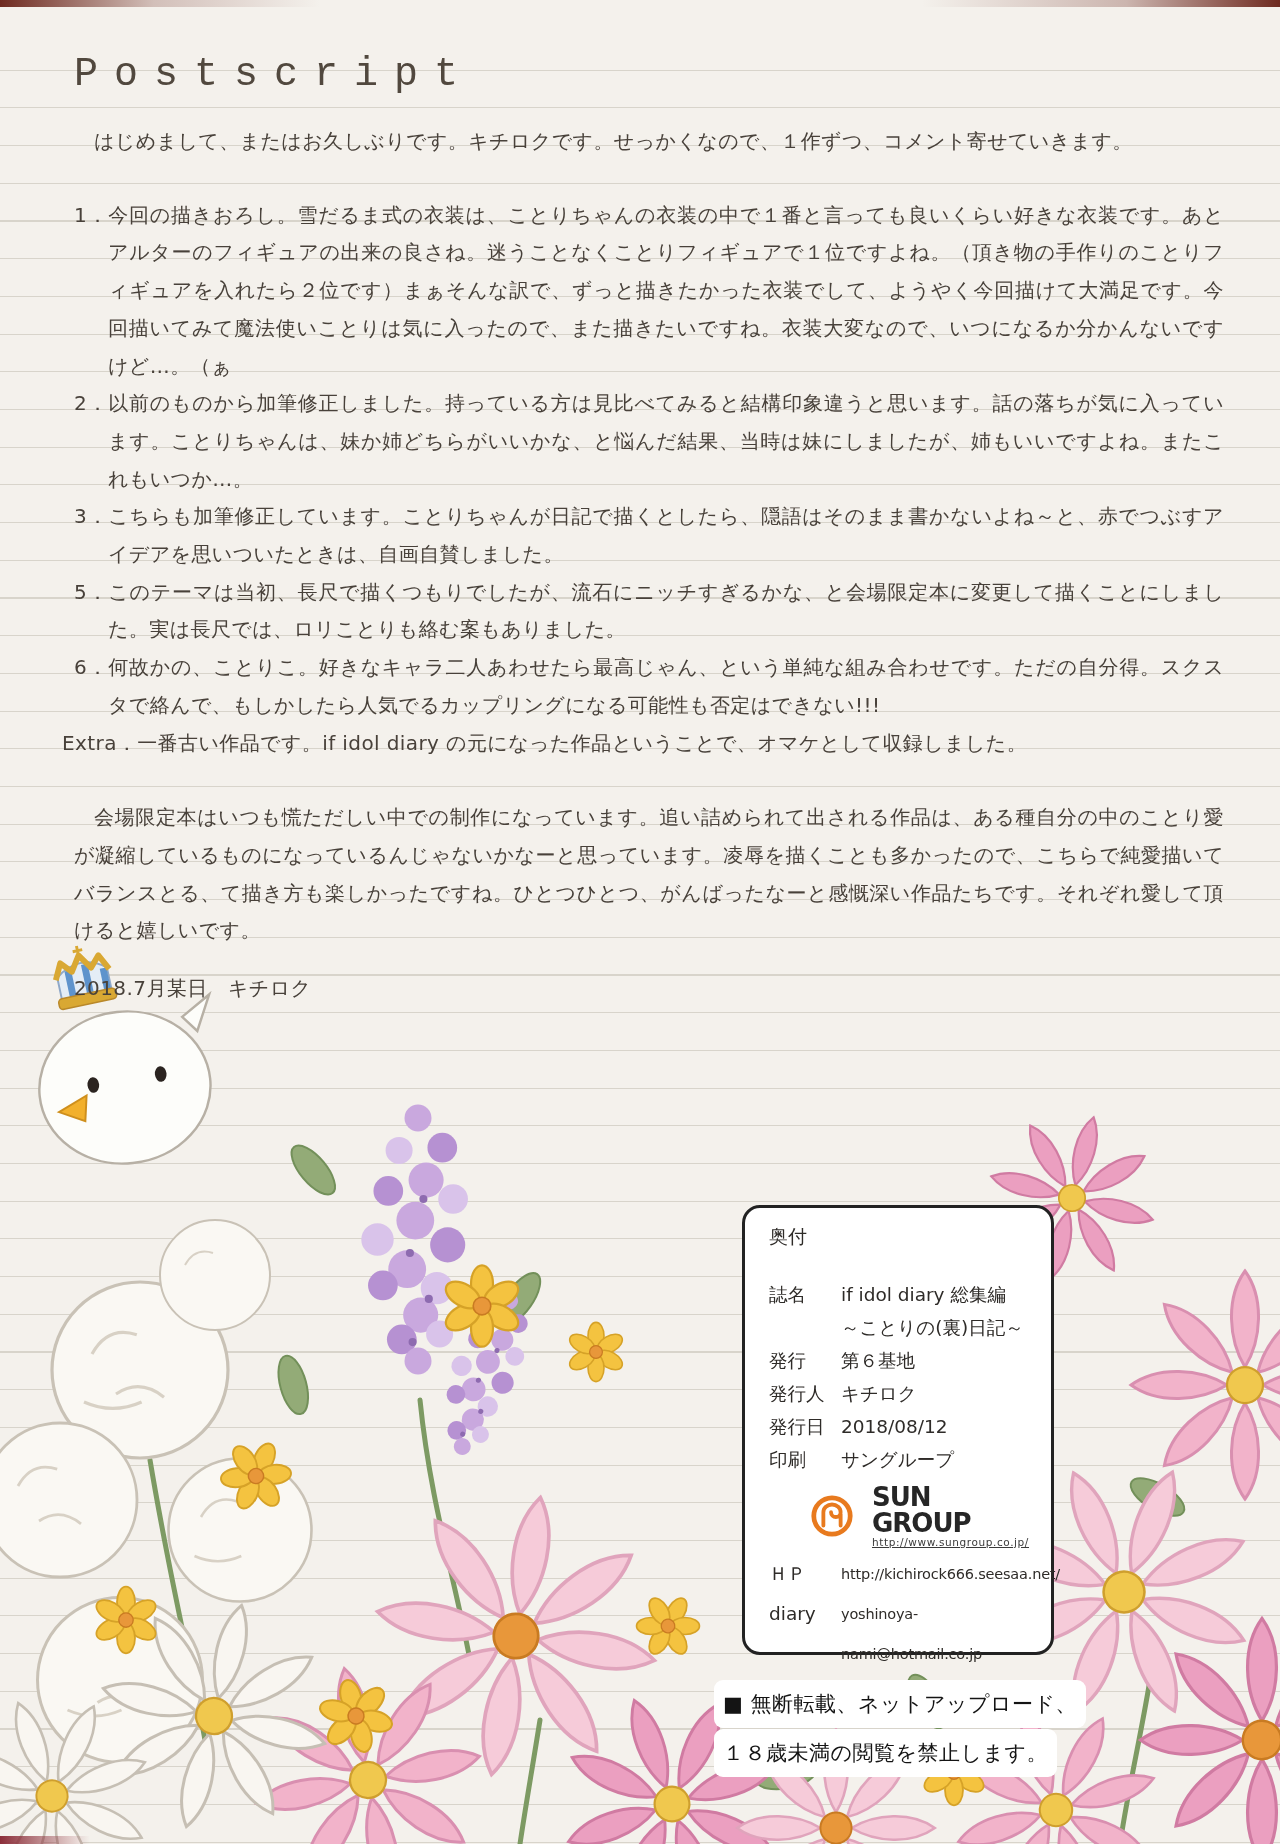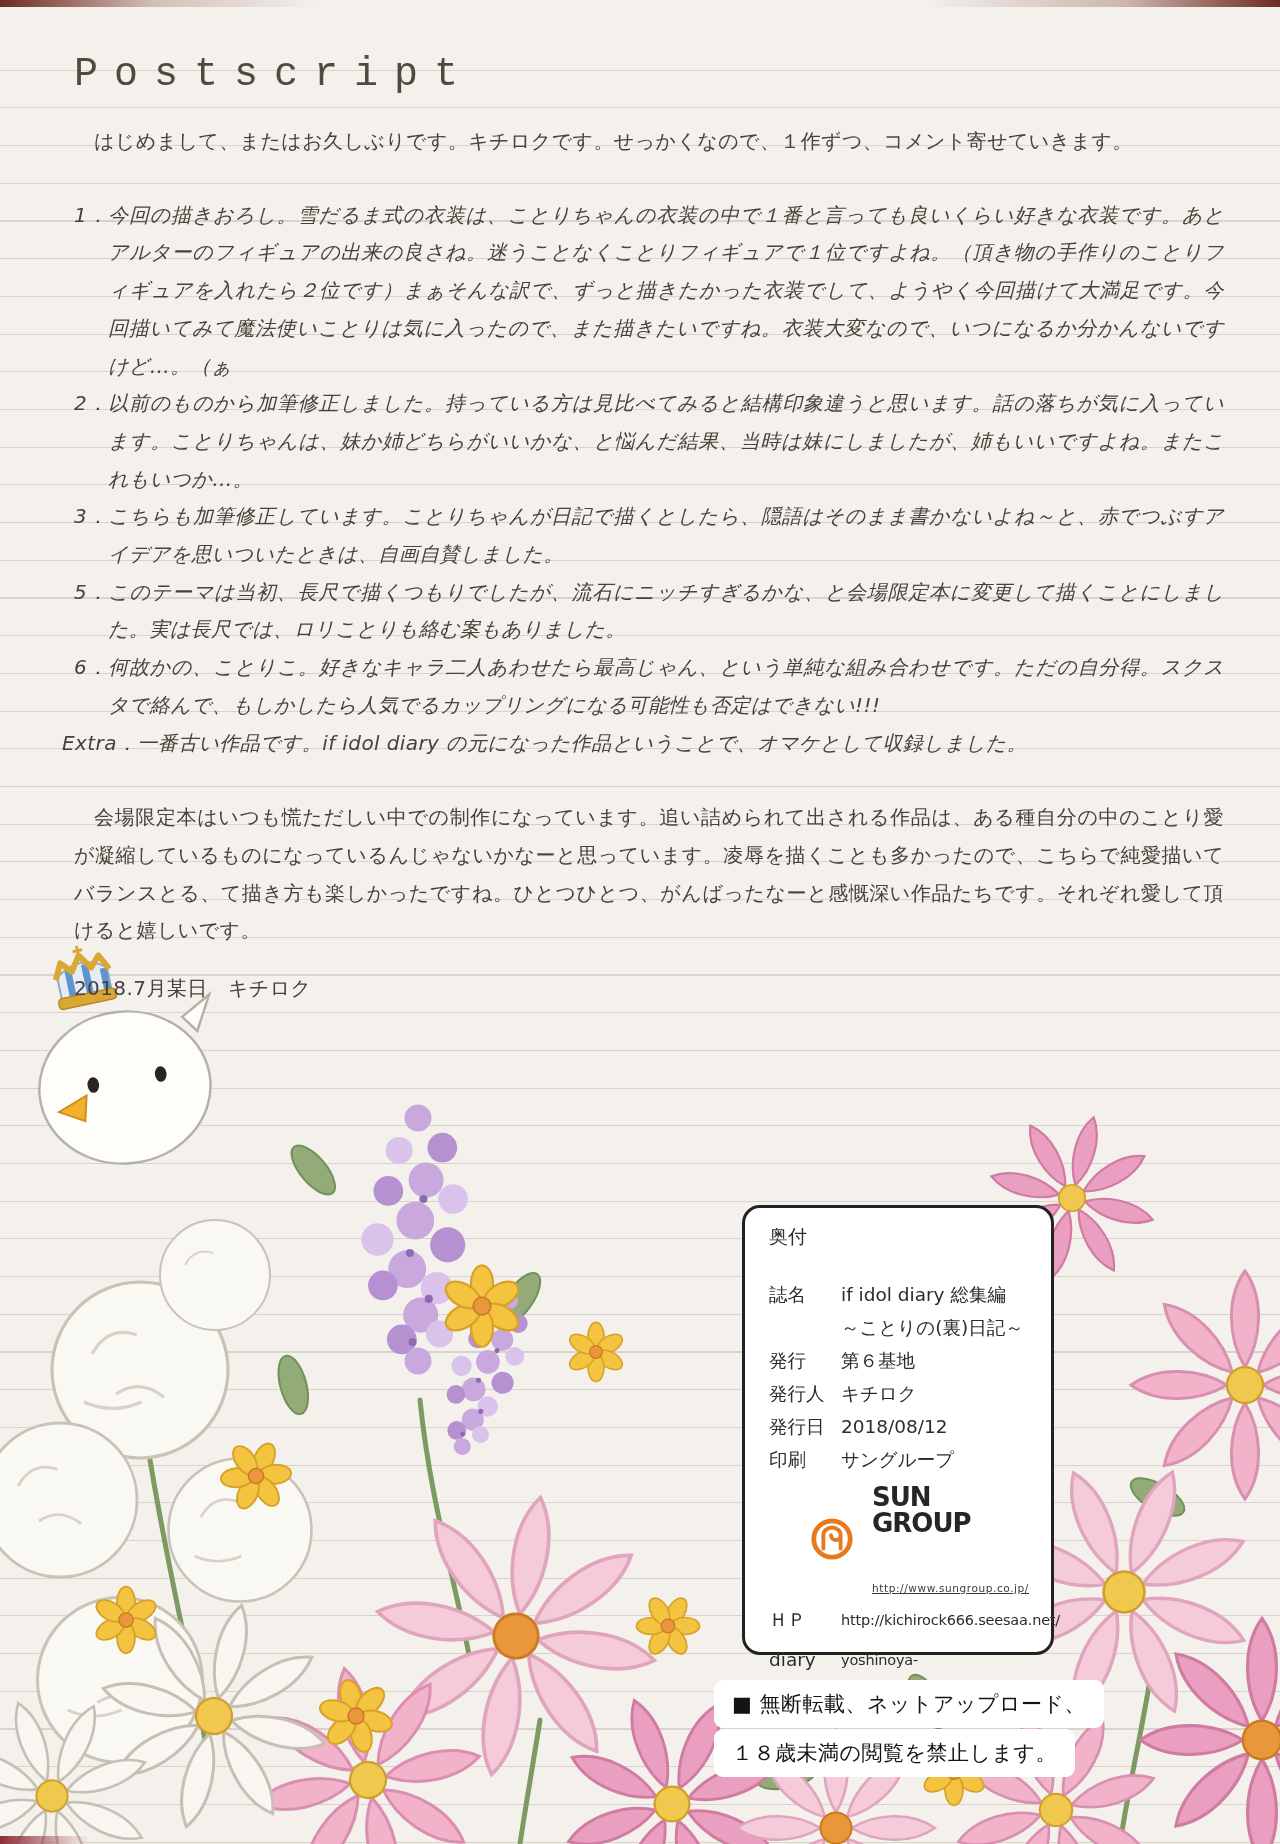--- a/index.html
+++ b/index.html
@@ -20,21 +20,21 @@
   .content{position:absolute;left:74px;top:52px;width:1150px;z-index:2;}
   h1.title{
     margin:0;font-family:Liberation Mono, monospace;font-weight:normal;
     font-size:40px;letter-spacing:16px;color:#51483e;
   }
   .content p,.content .item{
     font-size:20px;line-height:37.7px;letter-spacing:0.4px;
     text-align:justify;margin:0;
   }
   .intro{margin-top:26px !important;text-indent:1em;}
-  .items{margin-top:36px;font-style:italic;}
+  .items{margin-top:36px;}
   .item{padding-left:34px;text-indent:-34px;}
   .item.extra{margin-left:-12px;}
   .num{white-space:pre;}
   .closing{margin-top:37px !important;text-indent:1em;}
   .closing2{text-indent:1em;}
   .date{margin-top:20px !important;text-align:right;padding-right:202px;}
 
   
   .colophon{
     position:absolute;left:742px;top:1205px;width:312px;height:450px;z-index:5;
@@ -42,25 +42,25 @@
     padding:16px 20px 14px 24px;box-sizing:border-box;color:#2e2b28;
   }
   .col-heading{font-size:19px;margin-bottom:28px;}
   .col-row{display:grid;grid-template-columns:68px 1fr;column-gap:4px;
     font-size:18.5px;line-height:33px;}
   .col-row.latin .cval{font-size:14.5px;letter-spacing:-0.2px;line-height:40px;}
   .col-row.latin .clab{line-height:40px;}
   .sunlogo{display:flex;align-items:center;gap:17px;margin:8px 0 6px 40px;}
   .sunmark{width:46px;height:46px;flex:0 0 auto;}
   .sunname{font-size:26px;font-weight:bold;color:#262626;letter-spacing:-1px;line-height:26px;}
-  .sunurl{font-size:10.5px;color:#3a3a3a;letter-spacing:0.6px;text-decoration:underline;margin-top:46px;}
+  .sunurl{font-size:10.5px;color:#3a3a3a;letter-spacing:0.6px;text-decoration:underline;}
 
   
   .warning{position:absolute;left:714px;top:1680px;z-index:6;line-height:46px;}
-  .pill{display:inline-block;background:#fff;border-radius:9px;padding:1px 18px;
+  .pill{display:inline-block;background:#fff;border-radius:9px;padding:1px 9px;
     font-size:21px;font-weight:500;color:#141414;letter-spacing:0.5px;}
 
   
   .bird{position:absolute;left:14px;top:940px;width:224px;height:244px;z-index:1;}
   .flowers{position:absolute;left:0;top:1080px;width:1280px;height:764px;z-index:1;}
   .pink1{fill:#f2b3ca;stroke:#d98fb0;stroke-width:2;}
   .pink2{fill:#eb9fc0;stroke:#d07ba2;stroke-width:2;}
   .pink3{fill:#f6cbd9;stroke:#e0a4bc;stroke-width:2;}
   .whitefl{fill:#f9f6f1;stroke:#c6bfb4;stroke-width:2;}
   .yell{fill:#f4c340;stroke:#d6a227;stroke-width:2;}

